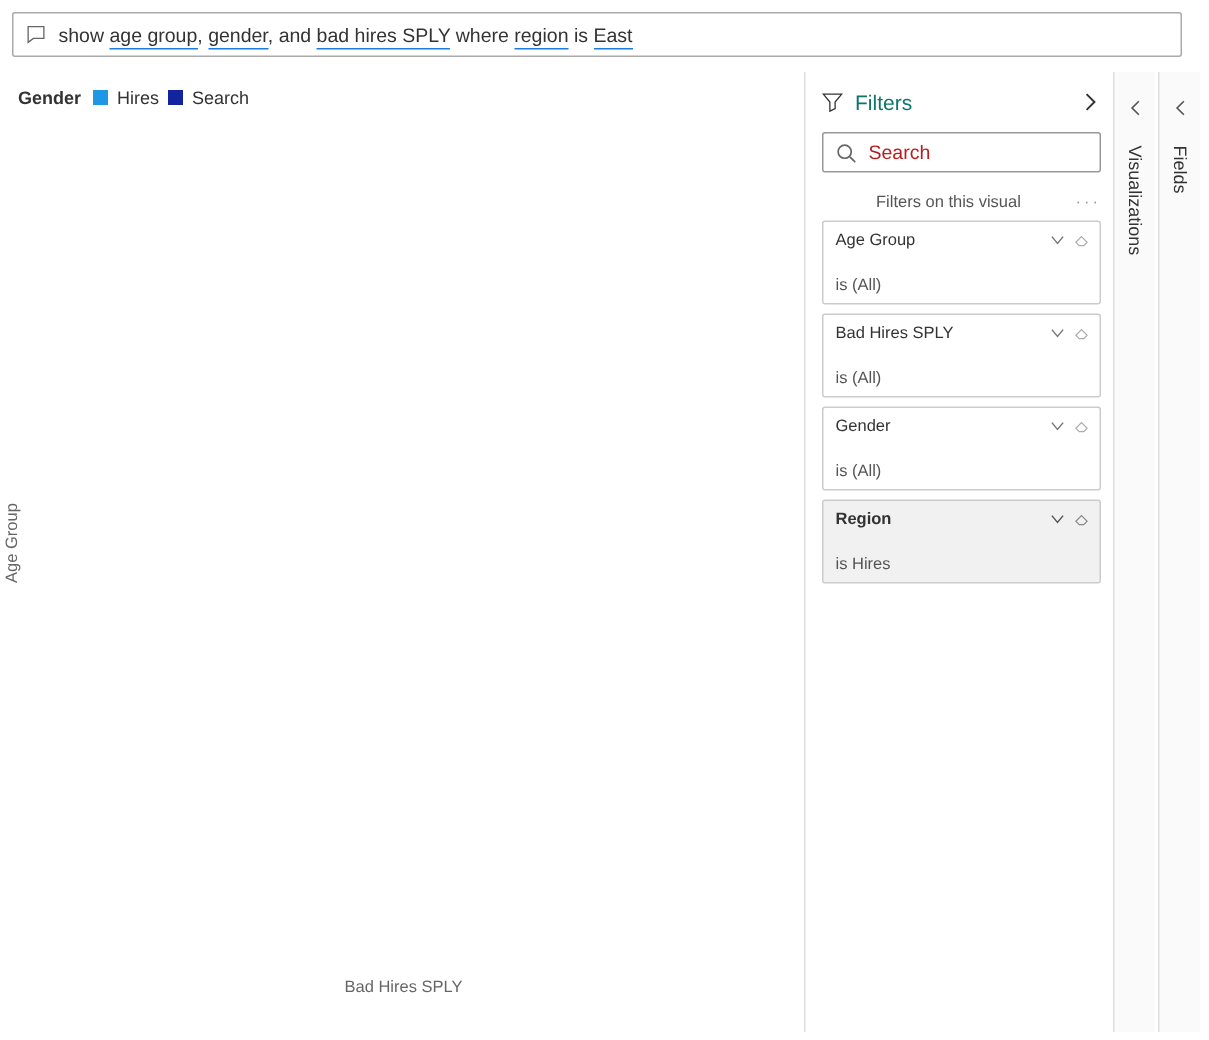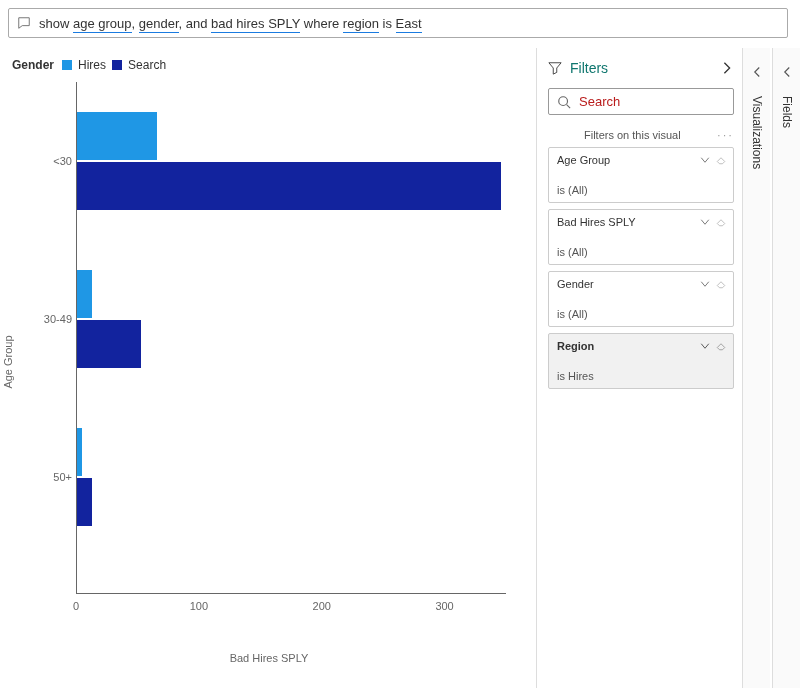--- a/index.html
+++ b/index.html
@@ -89,37 +89,20 @@
     <span class="legend-title">Gender</span>
     <span class="swatch sw-male"></span>
     <span>Hires</span>
     <span class="swatch sw-female"></span>
     <span>Search</span>
   </div>
 
   <div class="chart-wrap">
     <span class="y-axis-title">Age Group</span>
 
-    <div class="plot" id="plot">
-      <div class="axis-line"></div>
-      <div class="x-line"></div>
-    <span class="cat-label" style="top: 79px;">&lt;30</span>
-        <div class="bar male" style="left: 1px; top: 30px; width: 79.8571px; background: rgb(31, 151, 229);"></div>
-        <div class="bar female" style="left: 1px; top: 80px; width: 423.857px; background: rgb(18, 35, 158);"></div>
-        <span class="cat-label" style="top: 237px;">30-49</span>
-        <div class="bar male" style="left: 1px; top: 188px; width: 14.7429px; background: rgb(31, 151, 229);"></div>
-        <div class="bar female" style="left: 1px; top: 238px; width: 63.8857px; background: rgb(18, 35, 158);"></div>
-        <span class="cat-label" style="top: 395px;">50+</span>
-        <div class="bar male" style="left: 1px; top: 346px; width: 4.91429px; background: rgb(31, 151, 229);"></div>
-        <div class="bar female" style="left: 1px; top: 396px; width: 14.7429px; background: rgb(18, 35, 158);"></div>
-        <span class="x-tick" style="left: 0px;">0</span>
-        <span class="x-tick" style="left: 122.857px;">100</span>
-        <span class="x-tick" style="left: 245.714px;">200</span>
-        <span class="x-tick" style="left: 368.571px;">300</span>
-      </div>
 
     <span class="x-axis-title">Bad Hires SPLY</span>
   </div>
 </div>
 
 <div class="divider"></div>
 
 <div class="filters-pane">
   <div class="filters-header">
     <svg class="filter-icon" viewBox="0 0 16 16">

